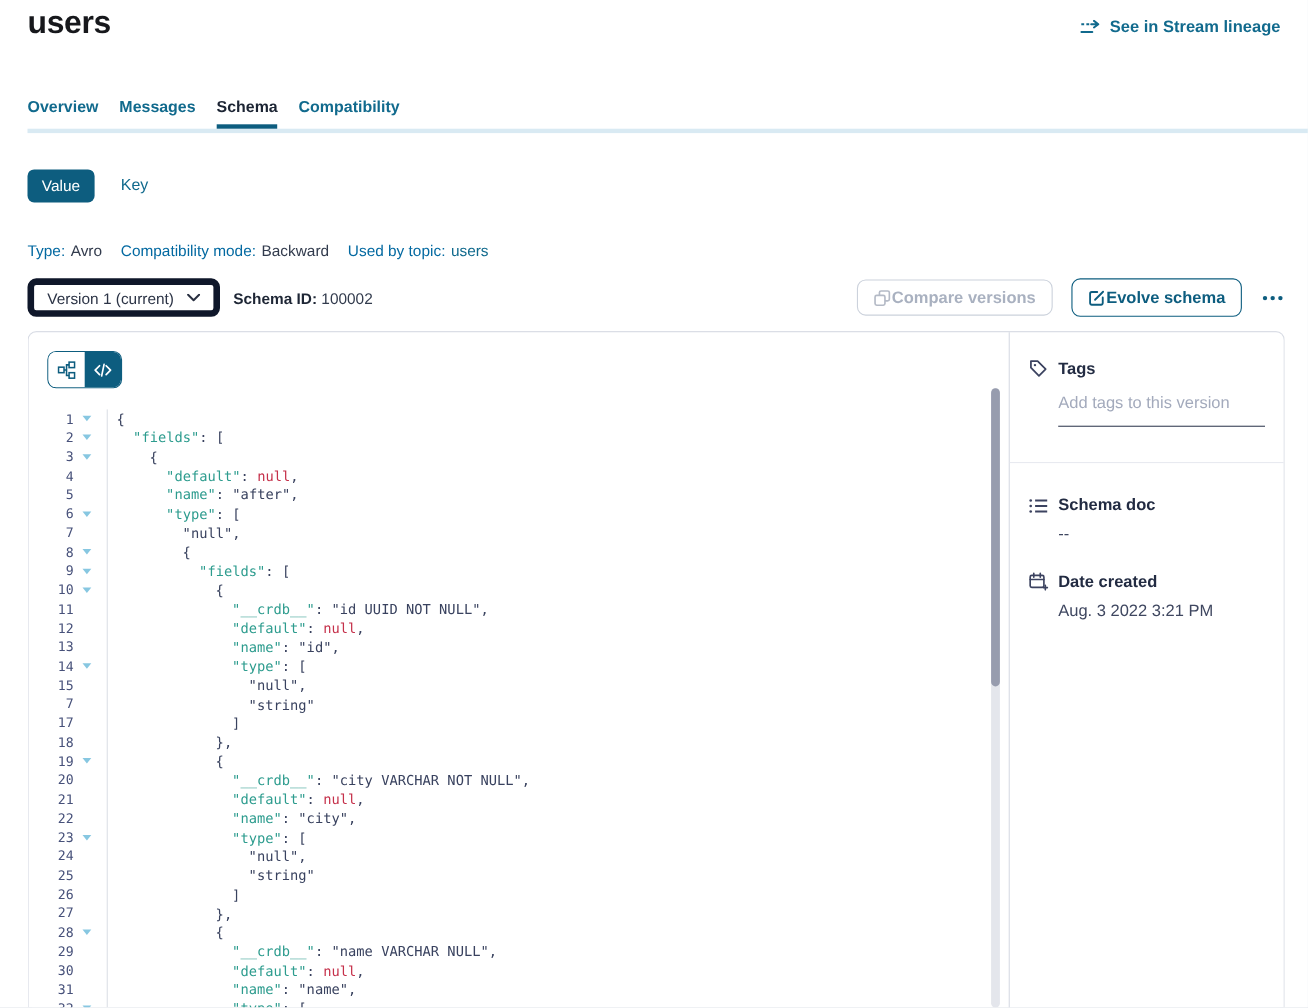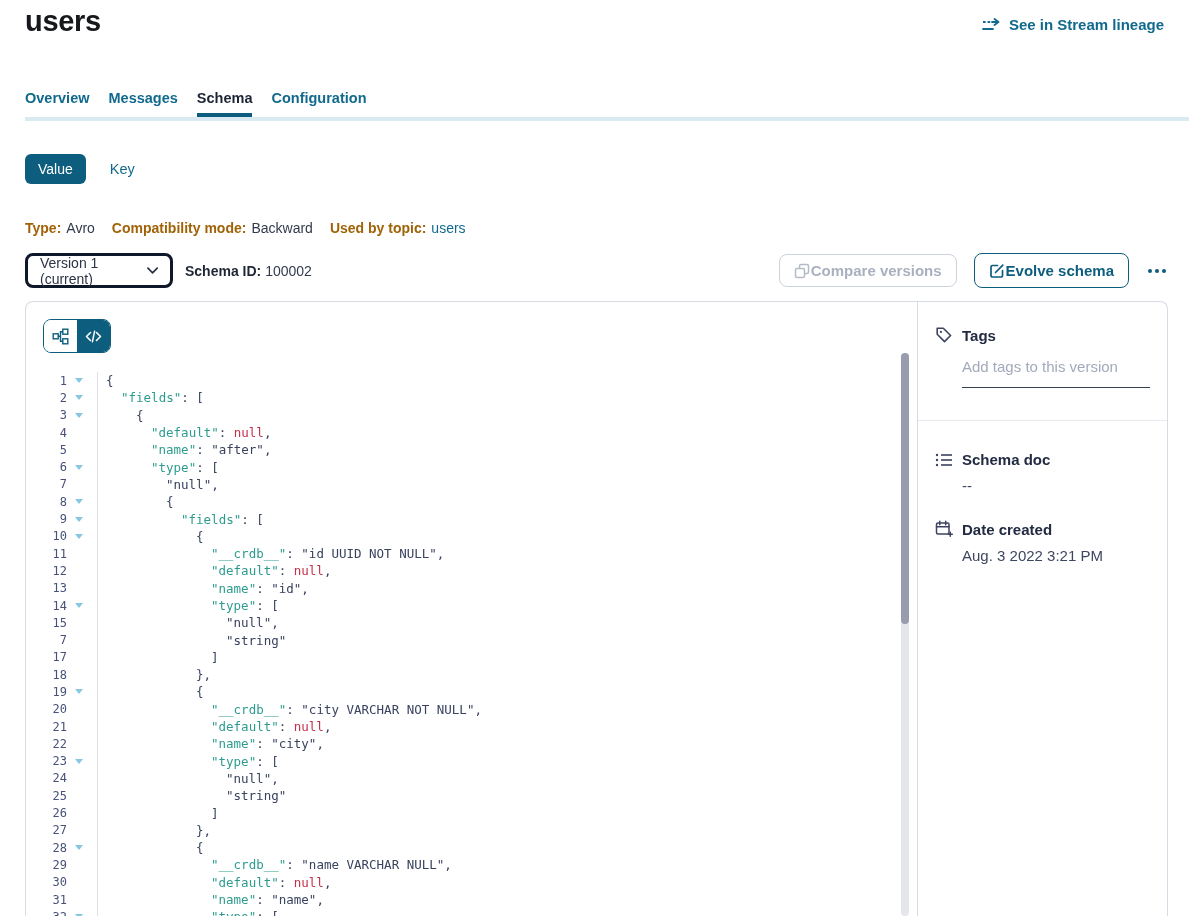--- a/index.html
+++ b/index.html
@@ -21,26 +21,26 @@
   .tab{display:block;height:27px;font-size:14.5px;font-weight:600;color:var(--link);}
   .tab.active{color:var(--dark);border-bottom:4px solid var(--accent);position:relative;z-index:2;}
   .tab-track{position:absolute;left:25px;top:117px;width:1164px;height:4px;background:var(--tab-track);}
   
   .kv-toggle{position:absolute;left:25px;top:154px;display:flex;align-items:center;gap:24px;}
   .btn-value{border:none;background:var(--accent);color:#fff;font-family:inherit;font-size:14px;
              height:30px;padding:0 13px;border-radius:6px;cursor:pointer;}
   .key-link{font-size:14.5px;color:var(--link);font-weight:500;}
   
   .meta-row{position:absolute;left:25px;top:220px;display:flex;gap:17px;font-size:14px;color:#323b4d;}
-  .meta-row b{color:#a16207;font-weight:700;}
+  .meta-row b{color:#0369a1;font-weight:400;}
   .meta-row .mg{display:flex;gap:5px;}
   .topic-link{color:var(--link);}
   
   .version-row{position:absolute;left:25px;top:253px;width:1143px;display:flex;align-items:center;}
-  .select{width:148px;height:35px;border:3px solid #0f172a;border-radius:8px;padding:0 12px;
+  .select{width:175px;height:35px;border:6px solid #0f172a;border-radius:8px;padding:0 12px;
           display:flex;align-items:center;justify-content:space-between;font-size:14px;color:#2c3446;cursor:pointer;background:#fff;}
   .schema-id{margin-left:12px;font-size:14px;color:#323b4d;}
   .schema-id b{color:#1e2635;}
   .right-actions{margin-left:auto;display:flex;align-items:center;gap:17px;}
   .btn{display:flex;align-items:center;gap:1px;background:#fff;border-radius:8px;font-family:inherit;
        font-size:15px;font-weight:600;cursor:pointer;}
   .btn-compare{height:33px;padding:0 14px;border:1px solid var(--disabled-border);color:var(--disabled-text);cursor:default;}
   .btn-evolve{height:35px;padding:0 14px;border:1px solid var(--accent);color:var(--accent);}
   .more{display:flex;gap:3px;align-items:center;padding:6px 2px;cursor:pointer;}
   .more i{width:4px;height:4px;border-radius:50%;background:var(--accent);}
@@ -92,21 +92,21 @@
     <path d="M10 4 H15 M12.5 1 L16.5 4 L12.5 7" stroke="#116a8d" stroke-width="1.8" fill="none" stroke-linecap="round" stroke-linejoin="round"></path>
     <path d="M1 11 H11" stroke="#116a8d" stroke-width="1.8" fill="none" stroke-linecap="round"></path>
   </svg>
   <span>See in Stream lineage</span>
 </a>
 
 <div class="tabs">
   <a class="tab">Overview</a>
   <a class="tab">Messages</a>
   <a class="tab active">Schema</a>
-  <a class="tab">Configuration</a>
+  <a class="tab">Compatibility</a>
 </div>
 <div class="tab-track"></div>
 
 <div class="kv-toggle">
   <button class="btn-value">Value</button>
   <a class="key-link">Key</a>
 </div>
 
 <div class="meta-row">
   <span class="mg">

